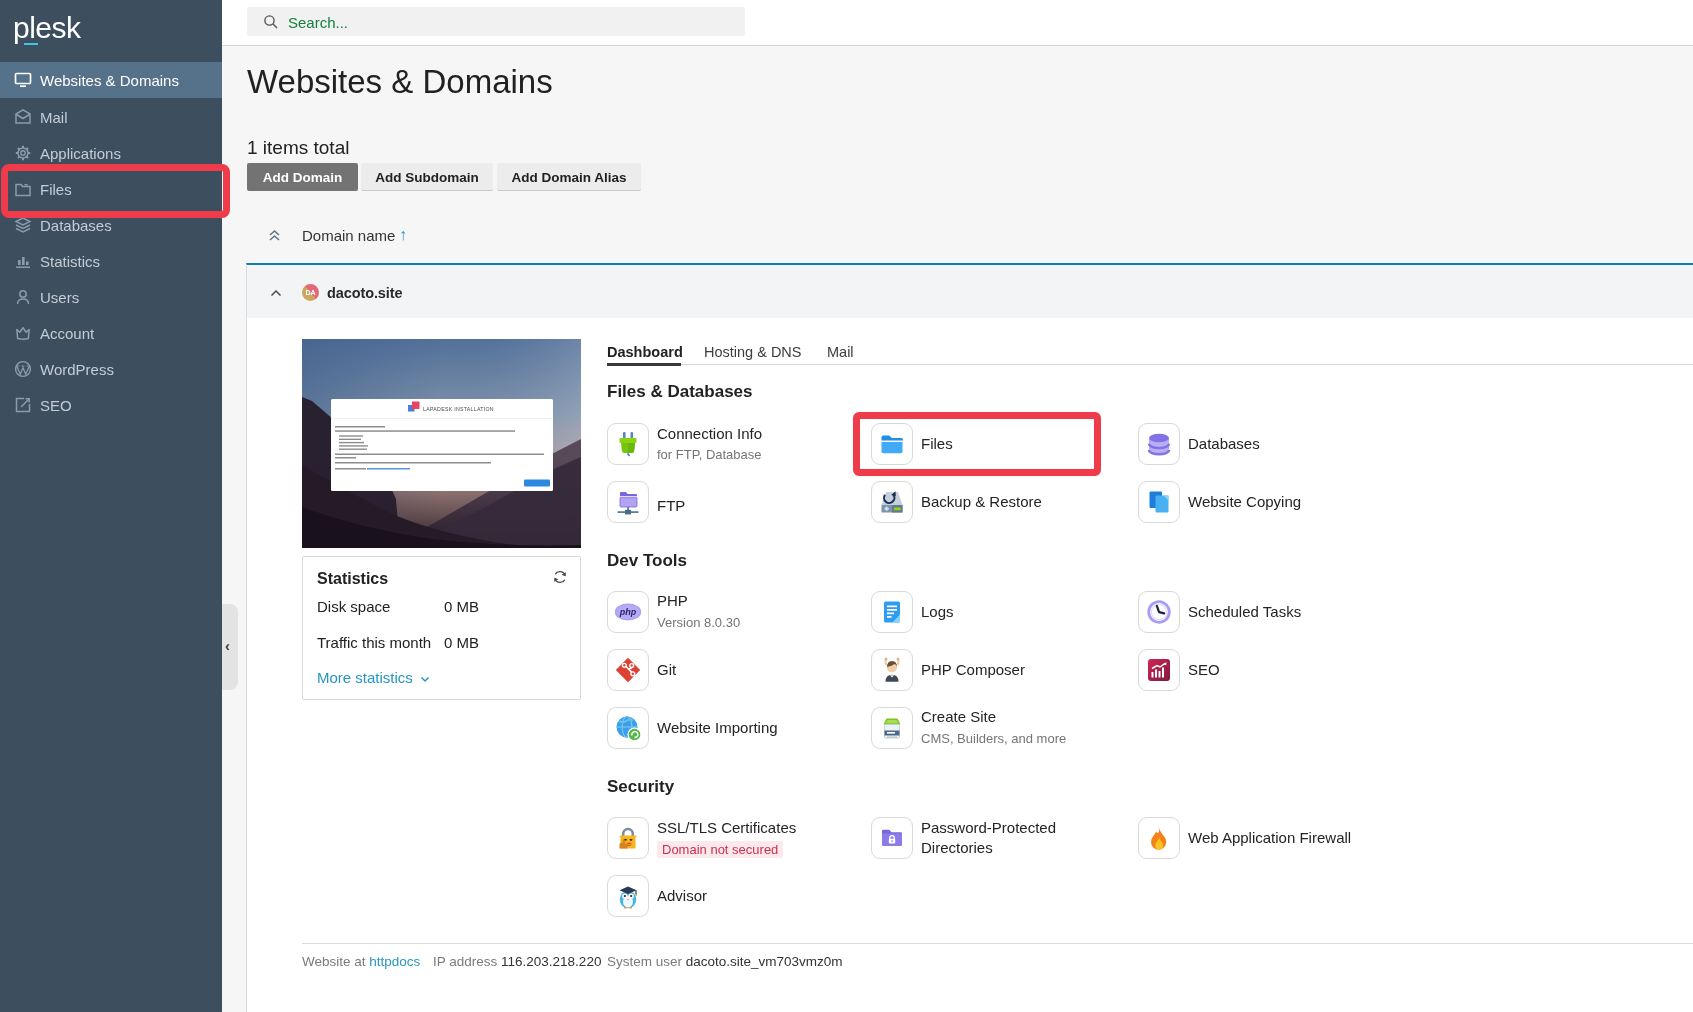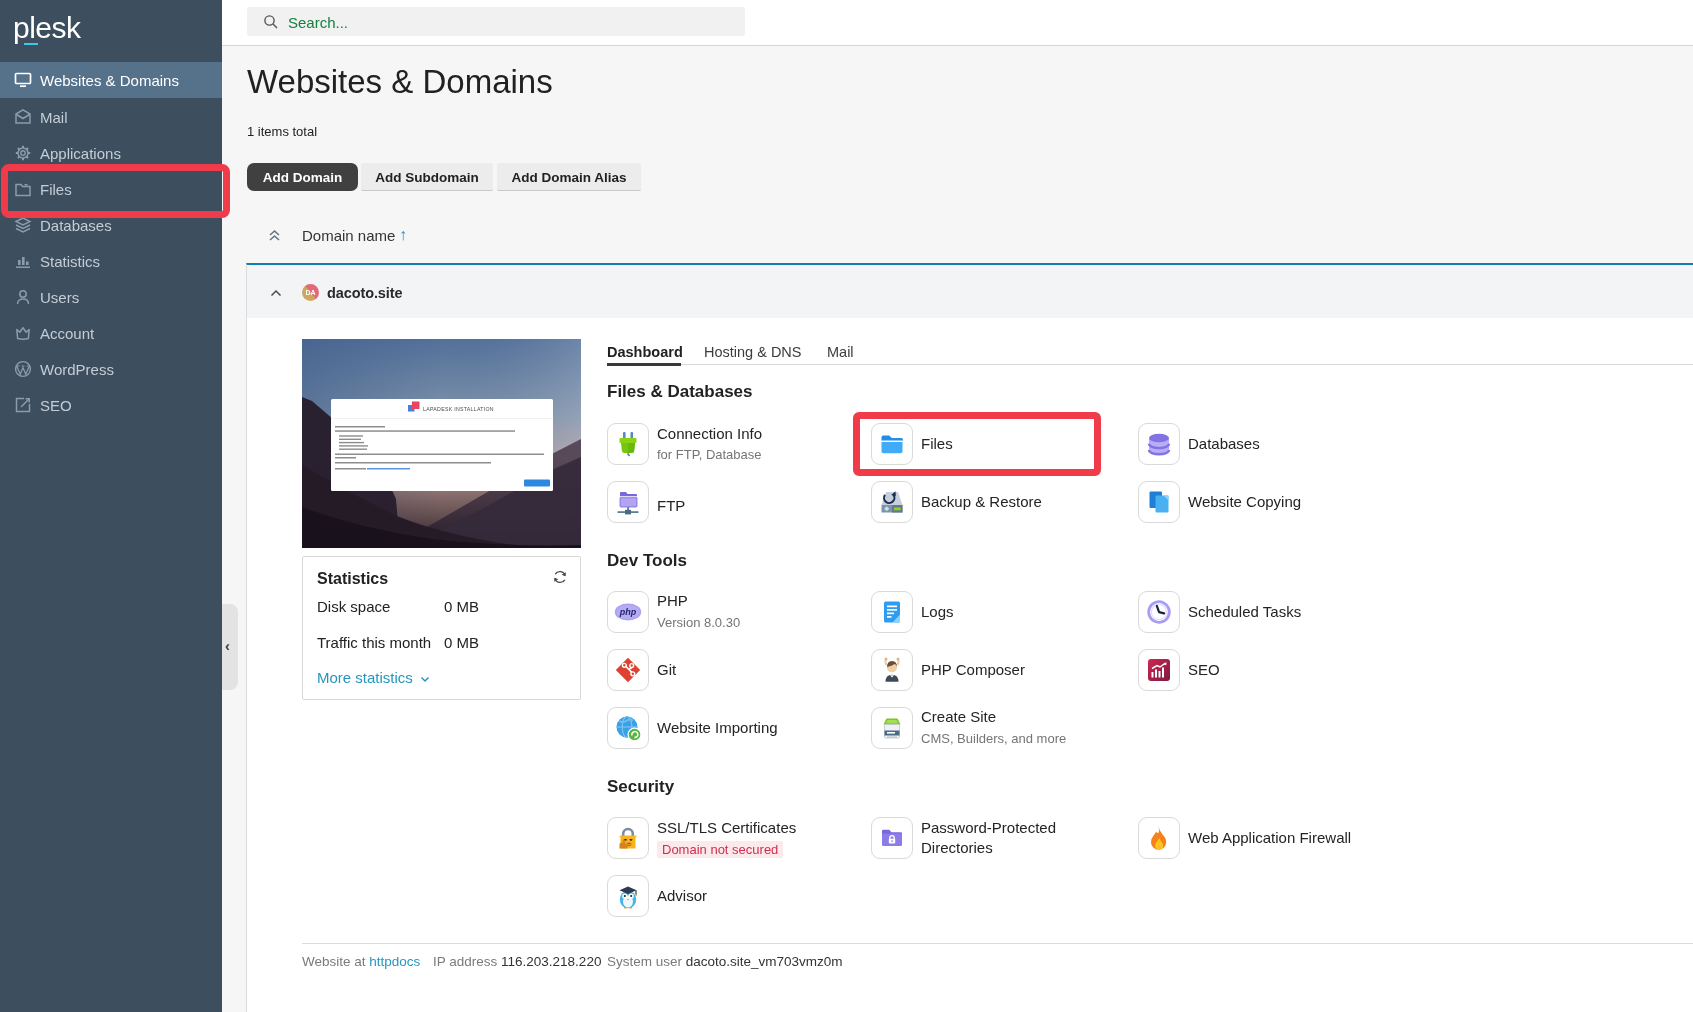--- a/index.html
+++ b/index.html
@@ -15,24 +15,24 @@
 .nav-item .lbl { position:absolute; left:40px; top:50%; transform:translateY(-50%); }
 
 
 #topbar { position:absolute; left:222px; top:0; width:1471px; height:46px; background:#fff; border-bottom:1px solid #d4d4d4; z-index:1; }
 #search { position:absolute; left:25px; top:7px; width:498px; height:29px; background:#f1f1f1; border-radius:3px; }
 #search .ph { position:absolute; left:41px; top:50%; transform:translateY(-50%); color:#15803d; font-size:15px; }
 
 
 #content { position:absolute; left:222px; top:46px; width:1471px; height:966px; background:#f6f6f6; }
 h1 { position:absolute; left:25px; top:17px; font-size:33px; font-weight:400; color:#212121; }
-#itemstotal { position:absolute; left:25px; top:78px; font-size:13px; color:#222; }
+#itemstotal { position:absolute; left:25px; top:91px; font-size:19px; color:#222; }
 .btn { position:absolute; top:117px; height:28px; border-radius:2px; font-size:13.5px; font-weight:700; text-align:center; }
 .btn span { position:relative; top:50%; transform:translateY(-50%); display:block; }
-#btn1 { left:25px; width:111px; background:#404040; color:#fff;border-radius:7px; }
+#btn1 { left:25px; width:111px; background:#737373; color:#fff; }
 #btn2 { left:139px; width:132px; background:#ececec; color:#222; border-bottom:1px solid #c9c9c9;}
 #btn3 { left:275px; width:144px; background:#ececec; color:#222; border-bottom:1px solid #c9c9c9;}
 
 #dnhead { position:absolute; left:0; top:178px; width:1449px; height:30px; }
 #dnhead .txt { position:absolute; left:80px; top:3px; font-size:15px; color:#333; }
 #dnhead .arrow { position:absolute; left:177px; top:2px; color:#2596be; font-size:16px; font-weight:700;}
 
 
 #card { position:absolute; left:24px; top:217px; width:1447px; height:811px; background:#fff; border-left:1px solid #dcdcdc; border-right:0; border-bottom:1px solid #dcdcdc; border-top:2px solid #0e7fae; }
 #rowhead { position:absolute; left:0; top:0; width:1447px; height:53px; background:#f2f4f5; }

